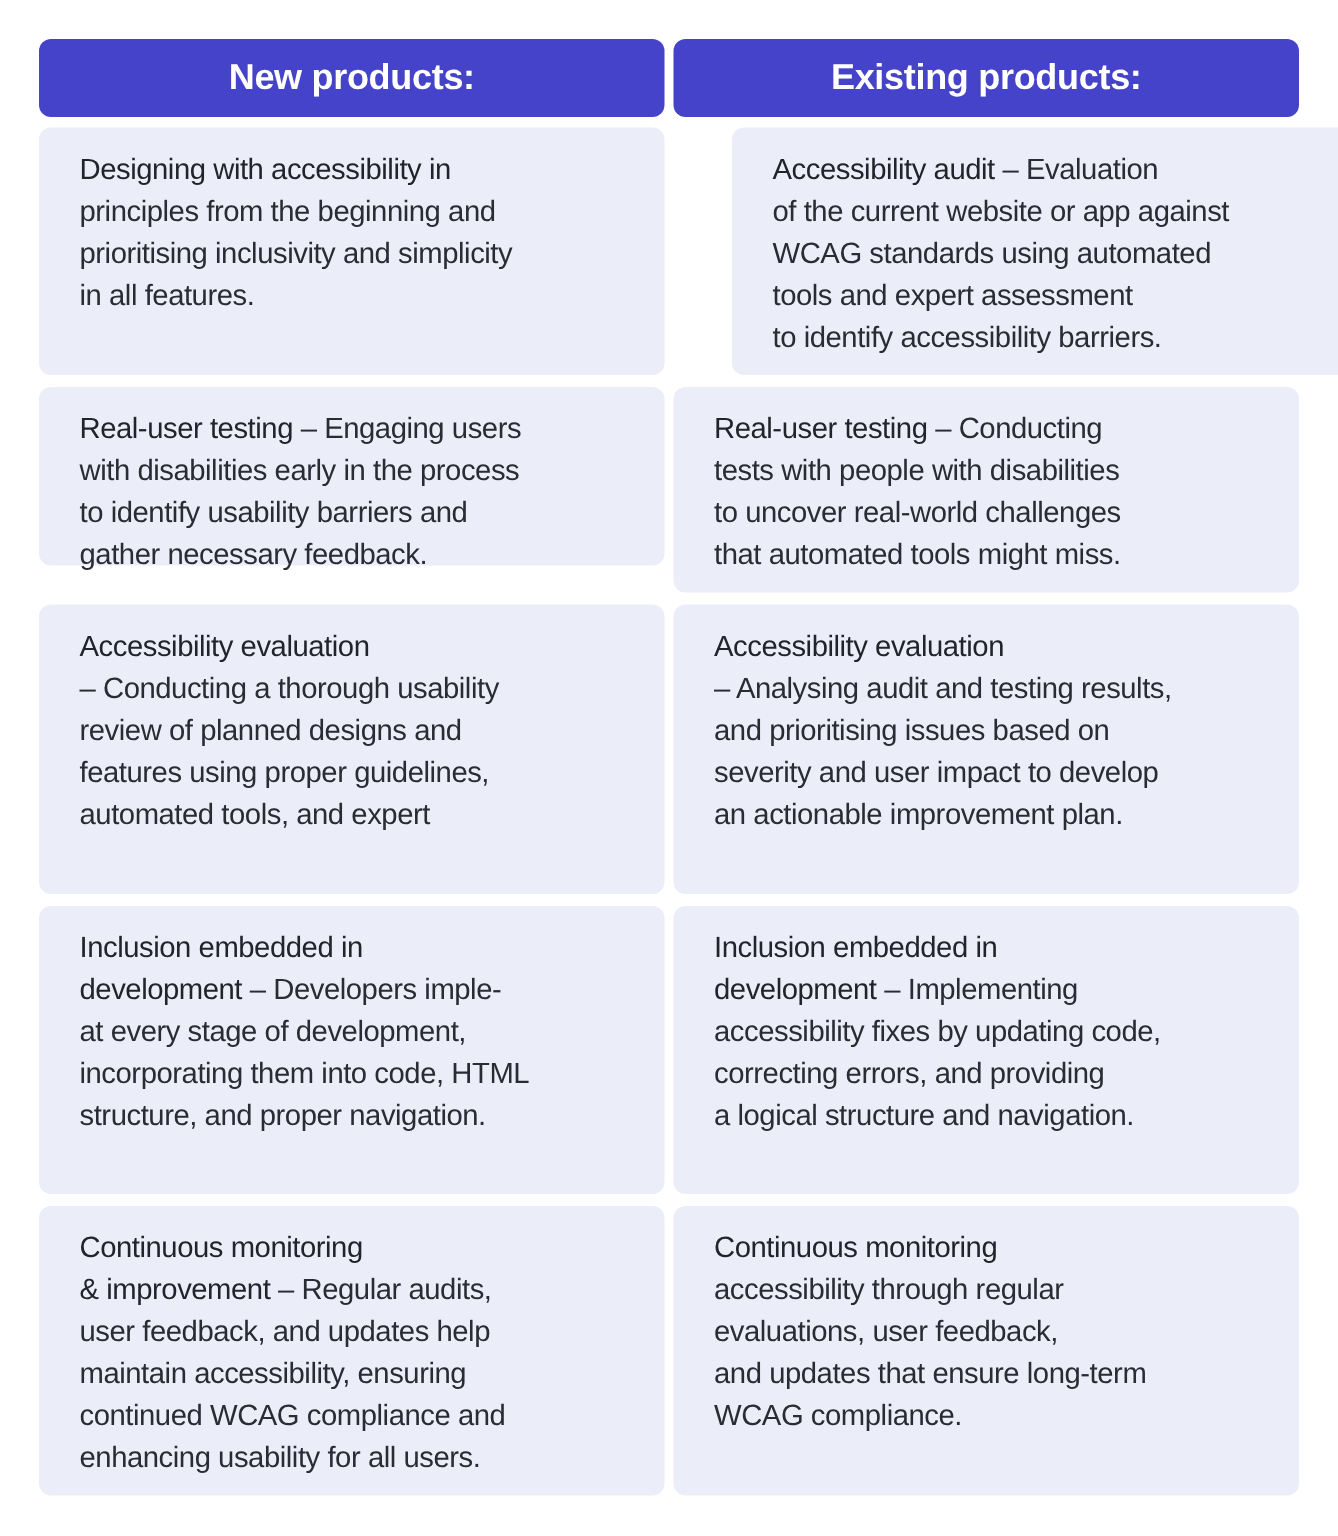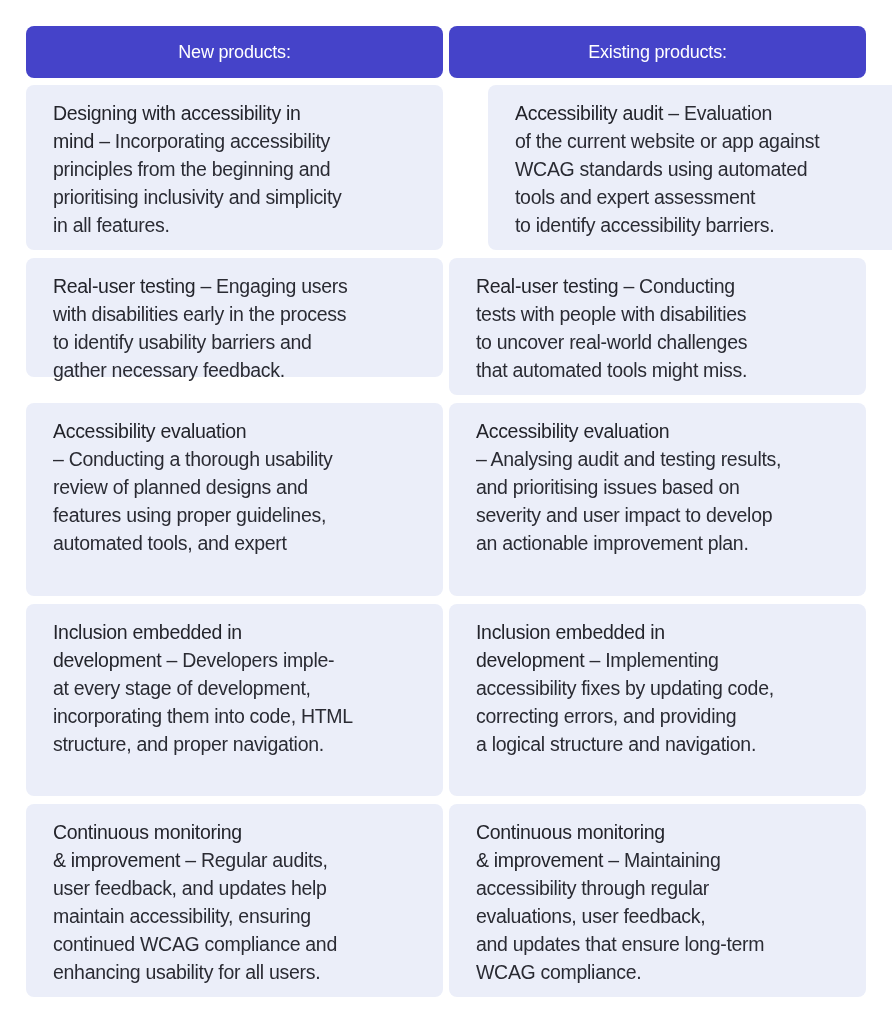--- a/index.html
+++ b/index.html
@@ -2,36 +2,35 @@
 <html><head>
 <meta charset="utf-8">
 <style>
   html, body { margin: 0; padding: 0; background: #ffffff; }
   body { width: 892px; height: 1024px; position: relative; overflow: hidden;
          font-family: "Liberation Sans", "DejaVu Sans", sans-serif; color: #2a2b33; }
   .col { position: absolute; top: 26px; width: 417px; }
   .col.left { left: 26px; }
   .col.right { left: 449px; }
   .header { height: 52px; background: #4543c9; border-radius: 8px; color: #ffffff;
-            font-weight: normal; font-size: 18px; display: flex; align-items: center;
+            font-weight: bold; font-size: 24px; display: flex; align-items: center;
             justify-content: center; letter-spacing: -0.2px; }
   .card { position: absolute; left: 0; width: 417px; background: #ebeef9; border-radius: 8px;
           box-sizing: border-box; padding: 14px 20px 0 27px; font-size: 19.5px; line-height: 28px;
           letter-spacing: -0.3px; }
   .card b { font-weight: normal; color: #23242b; }
   .line { display: block; white-space: nowrap; }
 </style>
 </head>
 <body>
 
 <div class="col left">
   <div class="header">New products:</div>
   <div class="card" style="top:59px;height:165px;">
       <span class="line"><b>Designing with accessibility in</b></span>
-      <span class="line"><b>mind</b><span> – Incorporating accessibility</span></span>
       <span class="line"><span>principles from the beginning and</span></span>
       <span class="line"><span>prioritising inclusivity and simplicity</span></span>
       <span class="line"><span>in all features.</span></span>
     </div>
   <div class="card" style="top:232px;height:119px;">
       <span class="line"><b>Real-user testing</b><span> – Engaging users</span></span>
       <span class="line"><span>with disabilities early in the process</span></span>
       <span class="line"><span>to identify usability barriers and</span></span>
       <span class="line"><span>gather necessary feedback.</span></span>
     </div>
@@ -83,19 +82,18 @@
     </div>
   <div class="card" style="top:578px;height:192px;">
       <span class="line"><b>Inclusion embedded in</b></span>
       <span class="line"><b>development</b><span> – Implementing</span></span>
       <span class="line"><span>accessibility fixes by updating code,</span></span>
       <span class="line"><span>correcting errors, and providing</span></span>
       <span class="line"><span>a logical structure and navigation.</span></span>
     </div>
   <div class="card" style="top:778px;height:193px;">
       <span class="line"><b>Continuous monitoring</b></span>
-      <span class="line"><b>&amp; improvement</b><span> – Maintaining</span></span>
       <span class="line"><span>accessibility through regular</span></span>
       <span class="line"><span>evaluations, user feedback,</span></span>
       <span class="line"><span>and updates that ensure long-term</span></span>
       <span class="line"><span>WCAG compliance.</span></span>
     </div>
 </div>
 
 </body></html>

